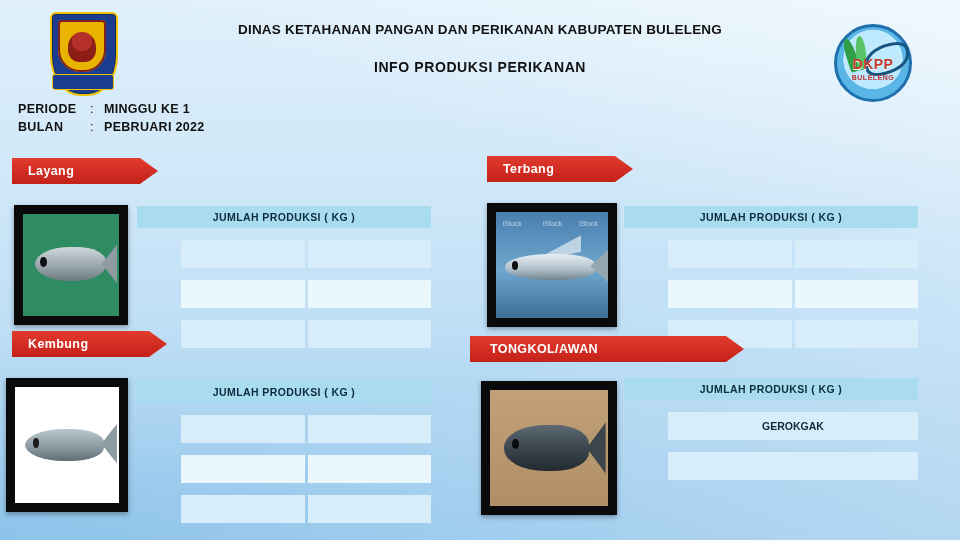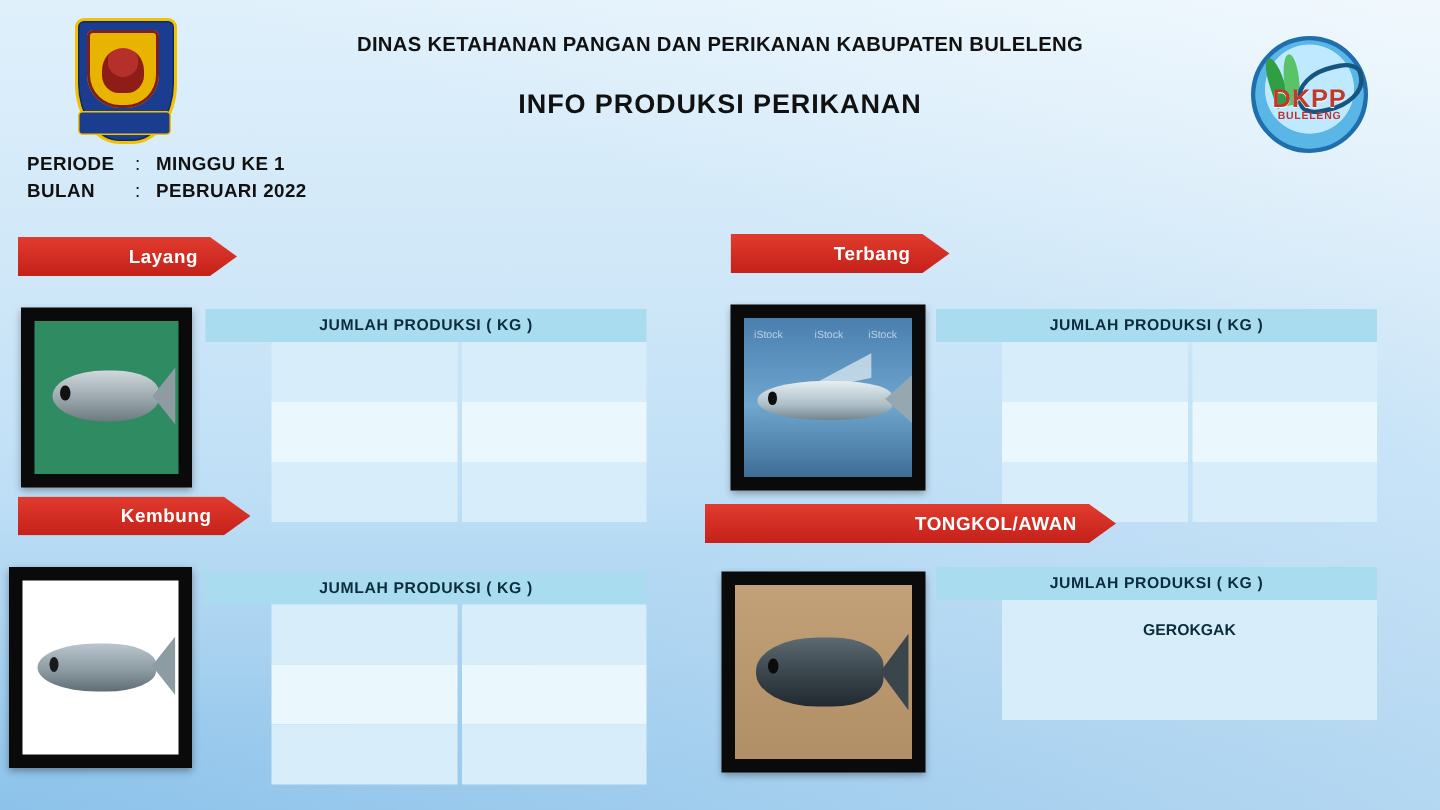--- a/index.html
+++ b/index.html
@@ -19,21 +19,21 @@
   }
   .page{position:absolute;inset:0;}
 
   
   .header-title{
     position:absolute;left:0;right:0;top:22px;text-align:center;
     font-size:13.5px;font-weight:bold;color:#111;letter-spacing:.2px;
   }
   .header-sub{
     position:absolute;left:0;right:0;top:59px;text-align:center;
-    font-size:18px;font-weight:bold;color:#111;letter-spacing:.6px;
+    font-size:14px;font-weight:bold;color:#111;letter-spacing:.6px;
   }
 
   
   .crest{position:absolute;left:46px;top:10px;width:72px;height:86px;}
   .crest .shield{
     position:absolute;left:4px;top:2px;width:64px;height:80px;
     background:#1a3d8f;
     border:2px solid #f2c200;
     border-radius:6px 6px 30px 30px / 6px 6px 40px 40px;
     box-shadow:0 0 0 1px #0d2a66 inset;
@@ -65,21 +65,21 @@
     border:3px solid #15557f;border-radius:60% 30% 60% 30%;
     transform:rotate(-12deg);
   }
   .logo-right .leaf{
     position:absolute;left:12px;top:14px;width:10px;height:34px;
     background:#2f9e44;border-radius:50% 50% 10% 10%;transform:rotate(-18deg);
   }
   .logo-right .leaf.b{left:22px;top:12px;background:#59c36a;transform:rotate(-6deg);}
   .logo-right .txt{
     position:absolute;left:0;right:0;top:32px;text-align:center;
-    font-size:17px;font-weight:bold;color:#c0392b;letter-spacing:.5px;
+    font-size:14px;font-weight:bold;color:#c0392b;letter-spacing:.5px;
     text-shadow:0 1px 0 #fff;
   }
   .logo-right .txt2{
     position:absolute;left:0;right:0;top:50px;text-align:center;
     font-size:7px;font-weight:bold;color:#b33;letter-spacing:.5px;
   }
 
   
   .period{position:absolute;left:18px;top:100px;font-size:12.5px;color:#111;line-height:18px;}
   .period .row{display:flex;align-items:flex-end;}
@@ -88,23 +88,22 @@
   .period .val{font-weight:600;letter-spacing:.3px;}
 
   
   .banner{
     position:absolute;height:26px;display:flex;align-items:center;
     color:#fff;font-size:12.5px;font-weight:bold;letter-spacing:.4px;
     background:linear-gradient(180deg,#e23b2e 0%,#c4211a 100%);
     padding-left:16px;padding-right:26px;
     clip-path:polygon(0 0, calc(100% - 18px) 0, 100% 50%, calc(100% - 18px) 100%, 0 100%);
     box-shadow:0 1px 2px rgba(0,0,0,.25);
-    justify-content:flex-end;
-  }
-  .banner.center-txt{justify-content:flex-end;padding-left:20px;}
+  }
+  .banner.center-txt{justify-content:flex-start;padding-left:20px;}
 
   
   .frame{
     position:absolute;background:#0a0a0a;padding:9px;
     box-shadow:0 2px 5px rgba(0,0,0,.35);
   }
   .frame .photo{width:100%;height:100%;display:block;position:relative;overflow:hidden;}
 
   
   .ph-layang{background:#2e8b62;}
@@ -166,21 +165,21 @@
   .ph-tongkol .eye{position:absolute;left:19%;top:42%;width:6%;height:9%;background:#0b0b0b;border-radius:50%;}
 
   
   .table{position:absolute;}
   .table .hdr{
     height:22px;background:#aadcf0;color:#0b2c3d;
     display:flex;align-items:center;justify-content:center;
     font-size:10.5px;font-weight:bold;letter-spacing:.4px;
   }
   .table .row{
-    height:40px;display:flex;margin-top:0;padding-left:44px;
+    height:28px;display:flex;margin-top:12px;padding-left:44px;
   }
   .table .cell{
     flex:1;background:#d7eefa;
     display:flex;align-items:center;justify-content:center;
     font-size:10.5px;font-weight:bold;color:#0b2c3d;
   }
   .table .cell + .cell{margin-left:3px;}
   .table .row.light .cell{background:#eaf7fd;}
   .table .row.full .cell{flex:1;}
 </style>

